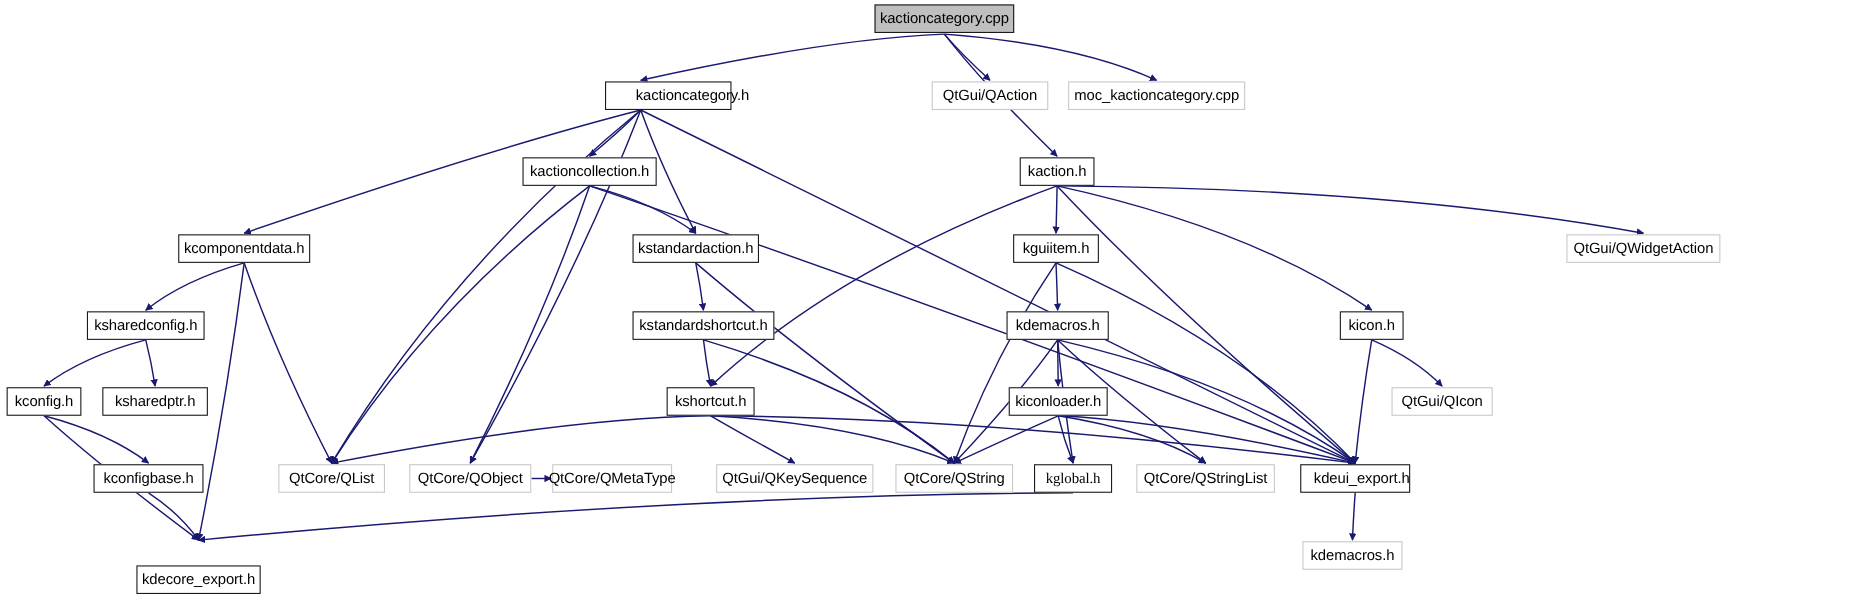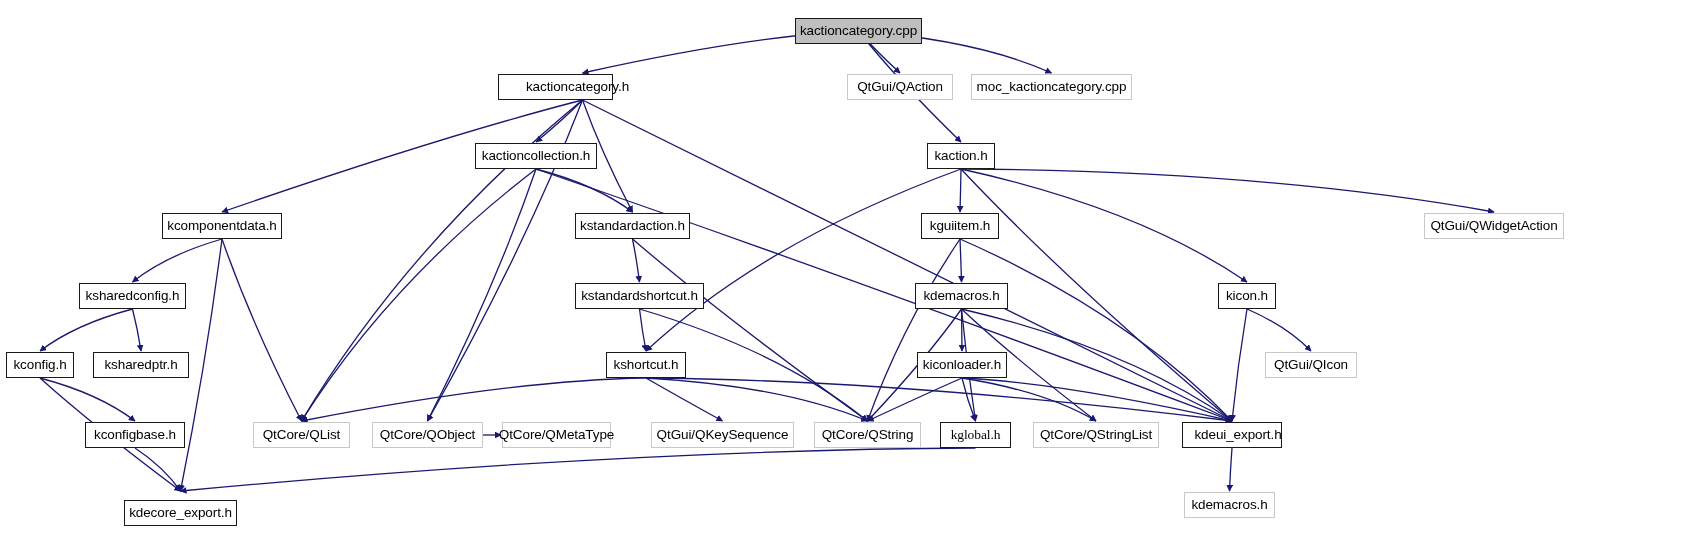--- a/index.html
+++ b/index.html
@@ -97,22 +97,22 @@
         <path d="M962.0,378.0 Q967.1,399.5 975.5,421.0" marker-end="url(#ah)"></path>
         <path d="M962.0,378.0 Q1045.2,391.2 1096.0,421.0" marker-end="url(#ah)"></path>
         <path d="M962.0,378.0 Q1064.3,382.9 1232.0,421.0" marker-end="url(#ah)"></path>
         <path d="M135.0,448.0 Q163.3,466.7 180.5,491.0" marker-end="url(#ah)"></path>
         <path d="M483.0,435.0 Q492.0,435.0 501.0,435.0" marker-end="url(#ah)"></path>
         <path d="M975.5,448.0 Q616.5,449.9 180.5,491.0" marker-end="url(#ah)"></path>
         <path d="M1232.0,448.0 Q1230.4,469.5 1229.5,491.0" marker-end="url(#ah)"></path>
       </g>
   </svg>
   <div id="nodes">
-      <div class="node root" style="left: 795px; top: 18px; width: 127px; height: 26px;">kactioncategory.cpp</div>
-      <div class="node kde" style="left: 498px; top: 74px; width: 115px; height: 26px; padding-left: 44px;">kactioncategory.h</div>
+      <div class="node root" style="left: 795px; top: 4px; width: 127px; height: 26px;">kactioncategory.cpp</div>
+      <div class="node kde" style="left: 550px; top: 74px; width: 115px; height: 26px; padding-left: 44px;">kactioncategory.h</div>
       <div class="node" style="left: 847px; top: 74px; width: 106px; height: 26px;">QtGui/QAction</div>
       <div class="node" style="left: 971px; top: 74px; width: 161px; height: 26px;">moc_kactioncategory.cpp</div>
       <div class="node kde" style="left: 475px; top: 143px; width: 122px; height: 26px;">kactioncollection.h</div>
       <div class="node kde" style="left: 927px; top: 143px; width: 68px; height: 26px;">kaction.h</div>
       <div class="node kde" style="left: 162px; top: 213px; width: 120px; height: 26px;">kcomponentdata.h</div>
       <div class="node kde" style="left: 575px; top: 213px; width: 115px; height: 26px;">kstandardaction.h</div>
       <div class="node kde" style="left: 921px; top: 213px; width: 78px; height: 26px;">kguiitem.h</div>
       <div class="node" style="left: 1424px; top: 213px; width: 140px; height: 26px;">QtGui/QWidgetAction</div>
       <div class="node kde" style="left: 79px; top: 283px; width: 107px; height: 26px;">ksharedconfig.h</div>
       <div class="node kde" style="left: 575px; top: 283px; width: 129px; height: 26px;">kstandardshortcut.h</div>
@@ -125,16 +125,16 @@
       <div class="node" style="left: 1265px; top: 352px; width: 92px; height: 26px;">QtGui/QIcon</div>
       <div class="node kde" style="left: 85px; top: 422px; width: 100px; height: 26px;">kconfigbase.h</div>
       <div class="node" style="left: 253px; top: 422px; width: 97px; height: 26px;">QtCore/QList</div>
       <div class="node" style="left: 372px; top: 422px; width: 111px; height: 26px;">QtCore/QObject</div>
       <div class="node" style="left: 502px; top: 422px; width: 109px; height: 26px;">QtCore/QMetaType</div>
       <div class="node" style="left: 651px; top: 422px; width: 143px; height: 26px;">QtGui/QKeySequence</div>
       <div class="node" style="left: 814px; top: 422px; width: 107px; height: 26px;">QtCore/QString</div>
       <div class="node kde" style="left: 940px; top: 422px; width: 71px; height: 26px; font-family: Liberation Serif, serif;">kglobal.h</div>
       <div class="node" style="left: 1033px; top: 422px; width: 126px; height: 26px;">QtCore/QStringList</div>
       <div class="node kde" style="left: 1182px; top: 422px; width: 100px; height: 26px; padding-left: 12px;">kdeui_export.h</div>
-      <div class="node kde" style="left: 124px; top: 500px; width: 113px; height: 26px;">kdecore_export.h</div>
+      <div class="node kde" style="left: 124px; top: 514px; width: 113px; height: 26px;">kdecore_export.h</div>
       <div class="node" style="left: 1184px; top: 492px; width: 91px; height: 26px;">kdemacros.h</div>
     </div>
 </div>
 
 </body></html>

